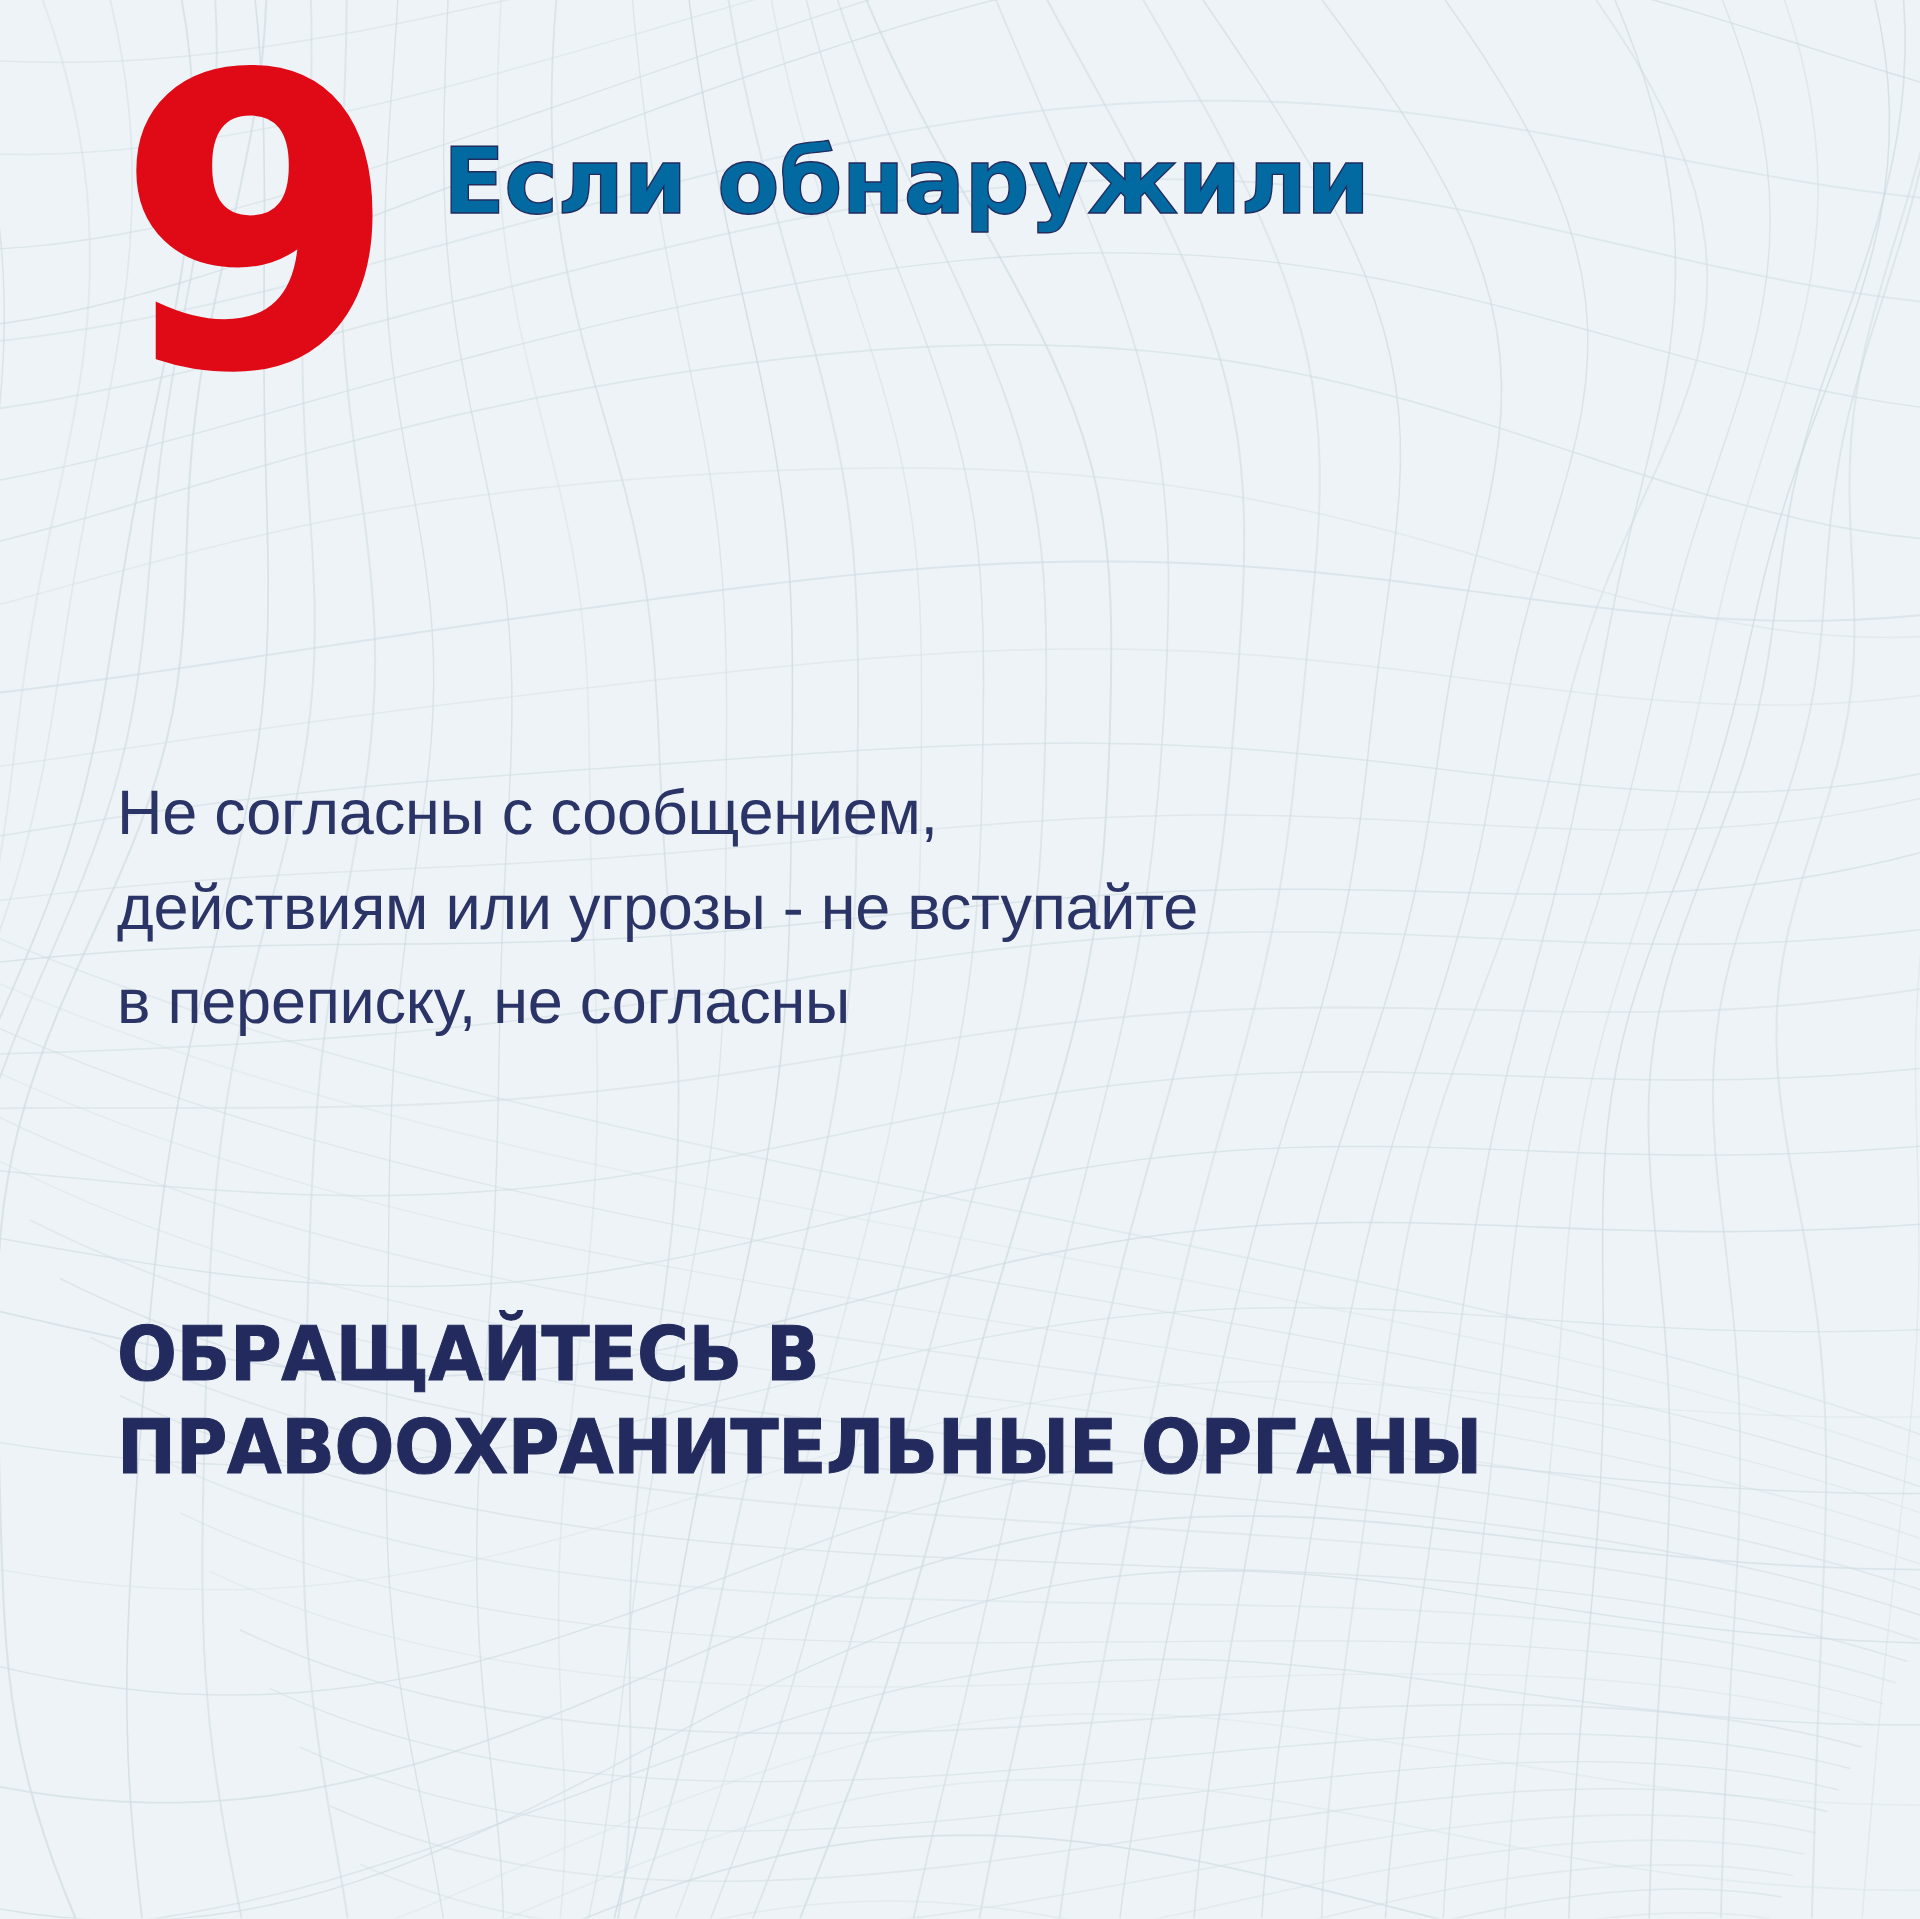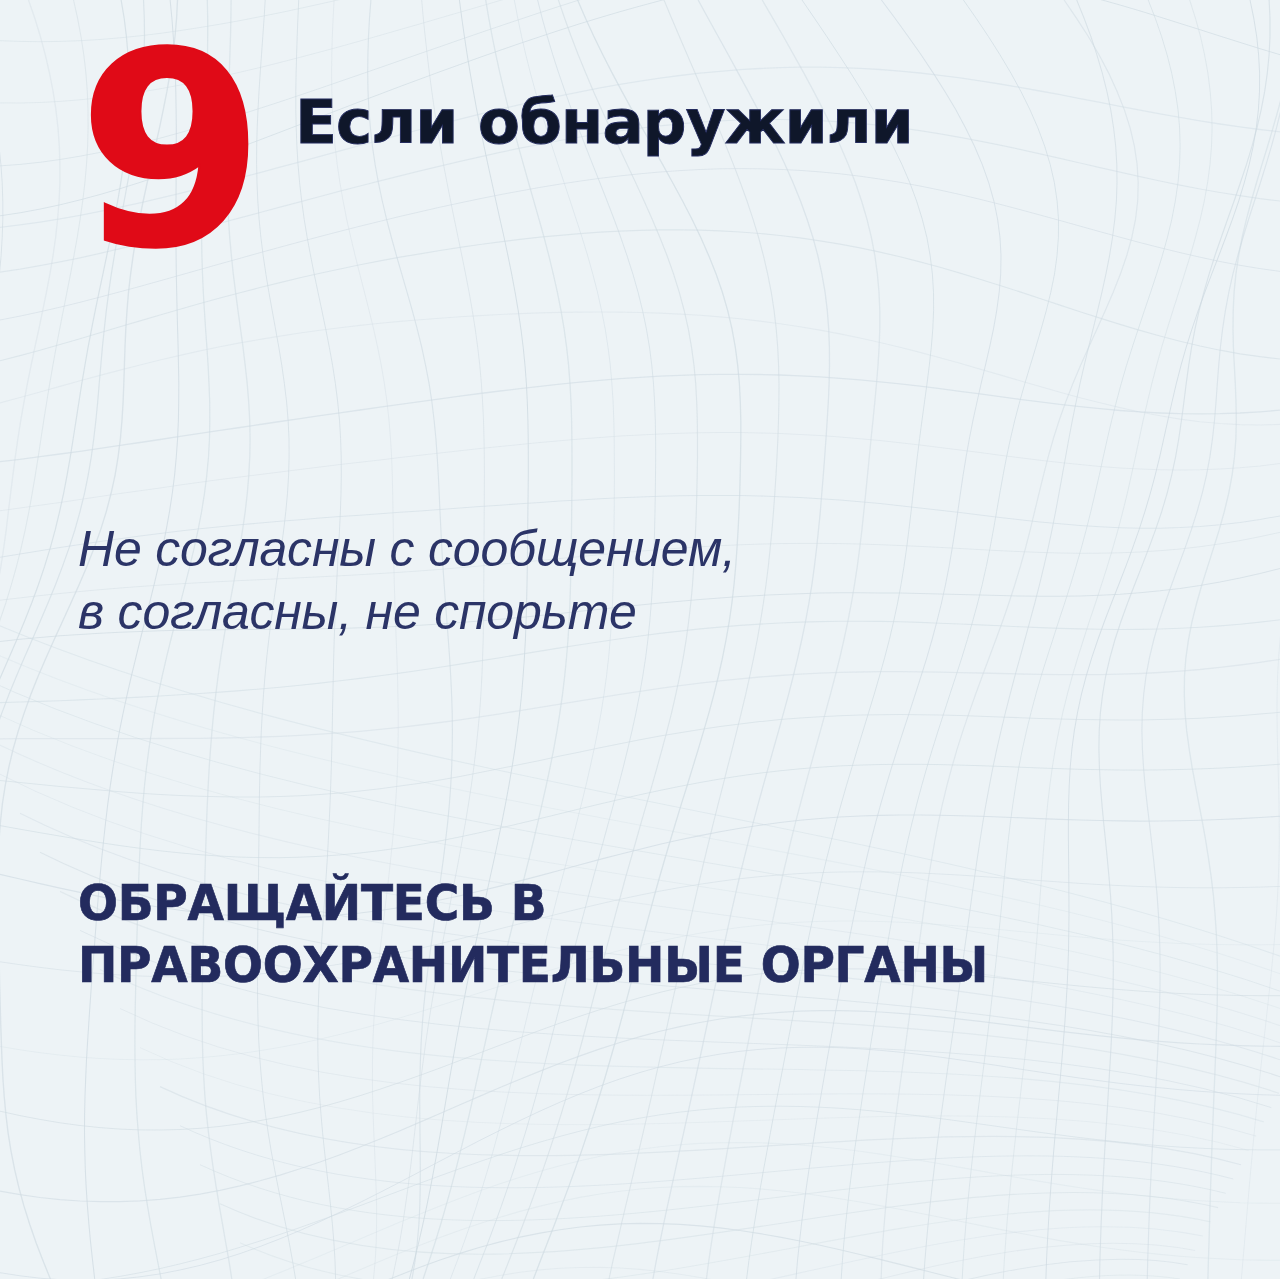--- a/index.html
+++ b/index.html
@@ -66,42 +66,41 @@
   }
 
   .heading {
     flex: 1 1 auto;
     margin-left: 36px;
     margin-top: 34px;
     font-family: "DejaVu Sans", sans-serif;
     font-weight: 700;
     font-size: 61px;
     line-height: 1.32;
-    color: #0f172a;
+    color: #0369a1;
     letter-spacing: -0.012em;
     -webkit-text-stroke: 0.9px #232b5e;
   }
   .heading .hline {
     display: block;
     white-space: nowrap;
   }
 
   
   .body-copy {
     position: absolute;
     left: 78px;
     top: 468px;
     width: 1060px;
     font-family: "Liberation Sans", sans-serif;
     font-weight: 400;
-    font-size: 50px;
+    font-size: 42px;
     line-height: 63px;
     color: #2b3467;
     letter-spacing: -0.004em;
-    font-style: italic;
   }
   .body-copy .bline {
     display: block;
     white-space: nowrap;
   }
 
   
   .cta {
     position: absolute;
     left: 78px;
@@ -245,21 +244,22 @@
 
     <div class="header-row">
       <div class="step-number">9</div>
       <h1 class="heading">
         <span class="hline">Если обнаружили</span>
       </h1>
     </div>
 
     <p class="body-copy">
       <span class="bline">Не согласны с сообщением,</span>
-      <span class="bline">в согласны, не спорьте</span>
+      <span class="bline">действиям или угрозы - не вступайте</span>
+      <span class="bline">в переписку, не согласны</span>
     </p>
 
     <div class="cta">
       <span class="cline">ОБРАЩАЙТЕСЬ В</span>
       <span class="cline">ПРАВООХРАНИТЕЛЬНЫЕ ОРГАНЫ</span>
     </div>
 
   </div>
 </div>
 

